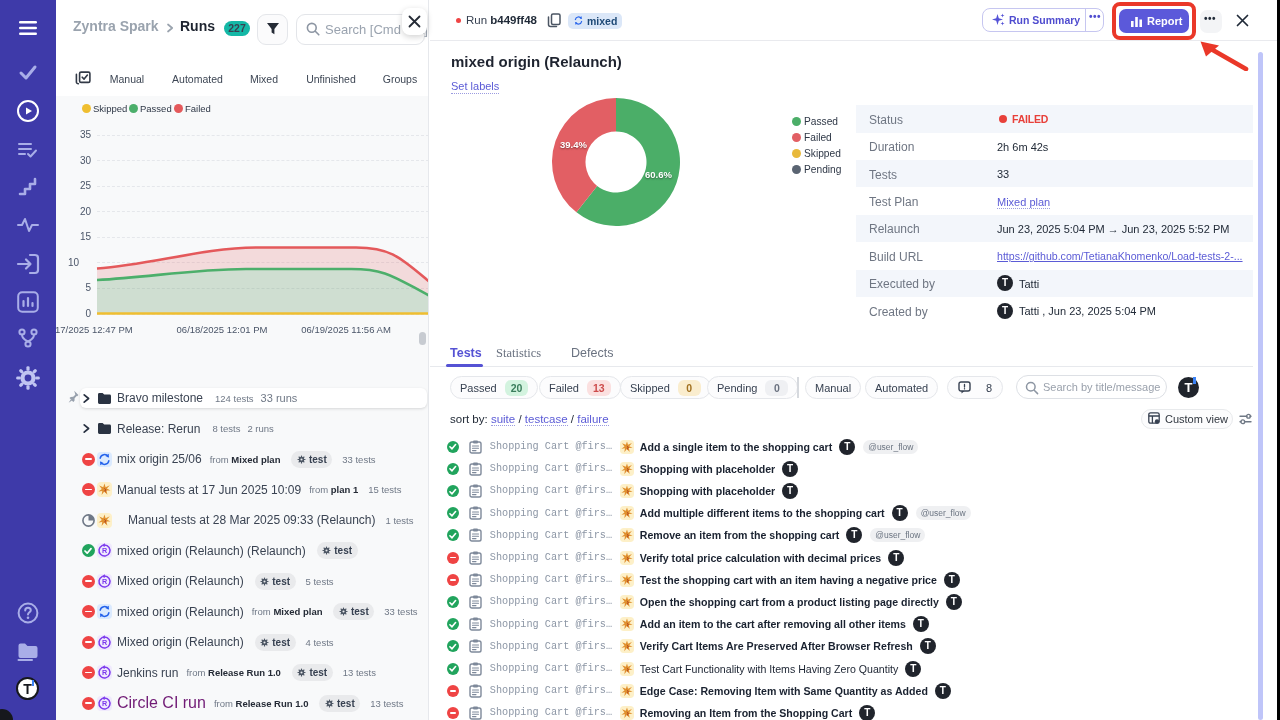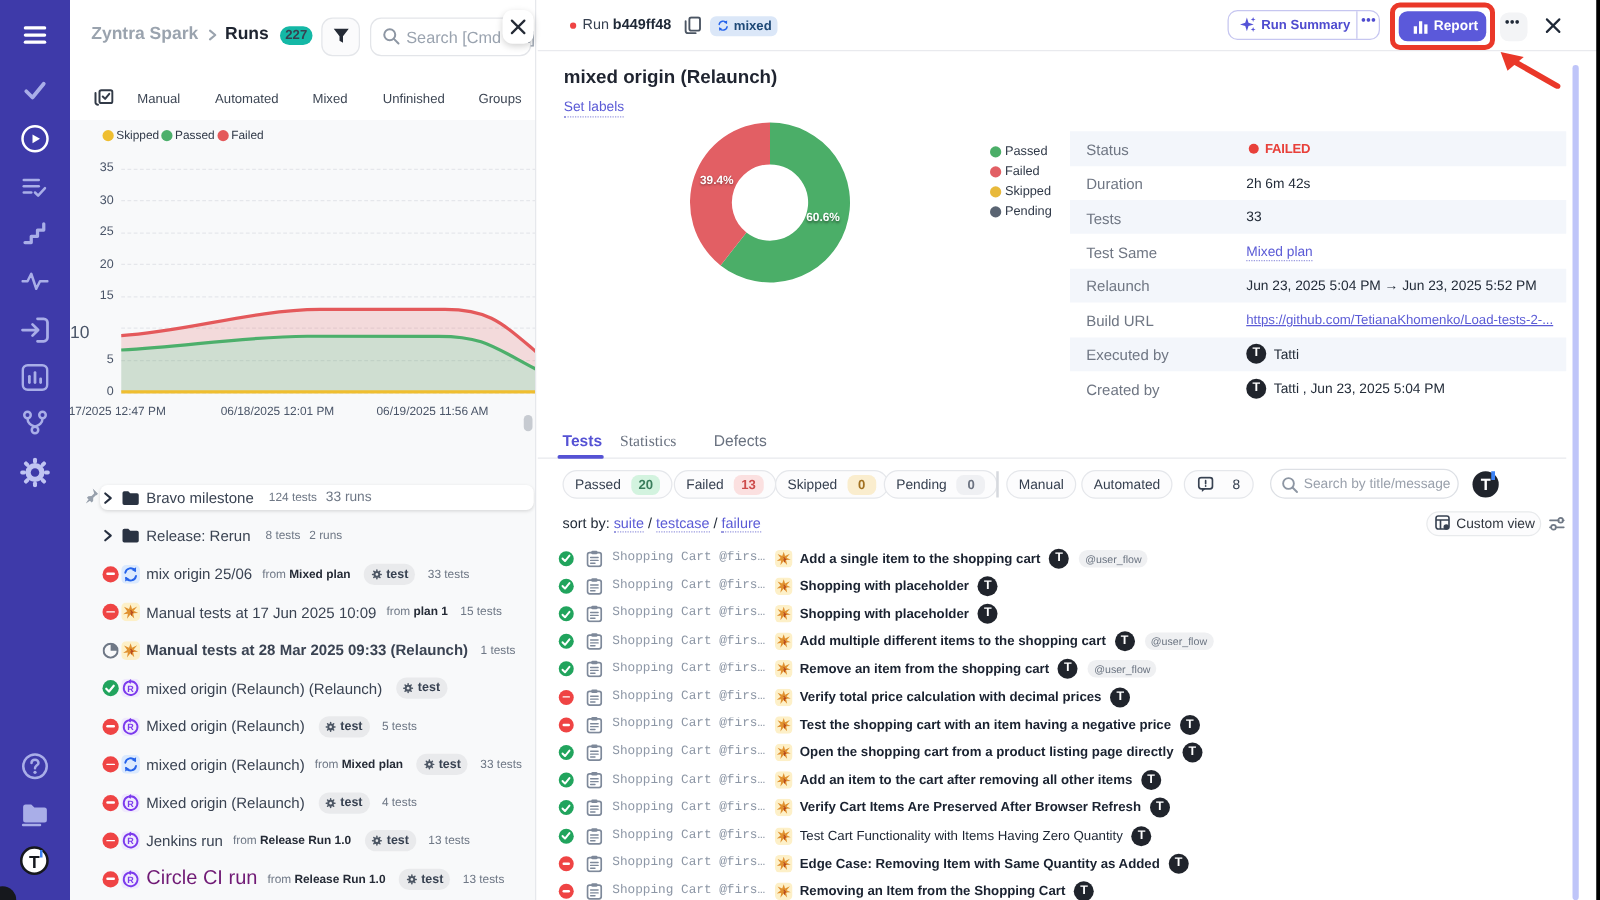--- a/index.html
+++ b/index.html
@@ -103,21 +103,21 @@
     <div style="position:absolute;left:26px;top:104px;width:9px;height:9px;border-radius:50%;background:#EFBE30;"></div>
     <div style="position:absolute;left:37px;top:103px;font-size:9.5px;color:#2F3847;line-height:11px;">Skipped</div>
     <div style="position:absolute;left:73px;top:104px;width:9px;height:9px;border-radius:50%;background:#4CAF6B;"></div>
     <div style="position:absolute;left:84px;top:103px;font-size:9.5px;color:#2F3847;line-height:11px;">Passed</div>
     <div style="position:absolute;left:118px;top:104px;width:9px;height:9px;border-radius:50%;background:#E4595B;"></div>
     <div style="position:absolute;left:129px;top:103px;font-size:9.5px;color:#2F3847;line-height:11px;">Failed</div>
     <div style="position:absolute;left:0px;top:308.0px;width:35px;text-align:right;font-size:10px;color:#4A5568;">0</div>
     <div style="position:absolute;left:41px;top:313.5px;width:332px;border-top:1px dashed #E5E7EB;"></div>
     <div style="position:absolute;left:0px;top:282.4px;width:35px;text-align:right;font-size:10px;color:#4A5568;">5</div>
     <div style="position:absolute;left:41px;top:287.9px;width:332px;border-top:1px dashed #E5E7EB;"></div>
-    <div style="position:absolute;left:0px;top:256.9px;width:35px;text-align:left;font-size:14px;color:#4A5568;">10</div>
+    <div style="position:absolute;left:0px;top:256.9px;width:35px;text-align:center;font-size:10px;color:#4A5568;">10</div>
     <div style="position:absolute;left:41px;top:262.4px;width:332px;border-top:1px dashed #E5E7EB;"></div>
     <div style="position:absolute;left:0px;top:231.3px;width:35px;text-align:right;font-size:10px;color:#4A5568;">15</div>
     <div style="position:absolute;left:41px;top:236.8px;width:332px;border-top:1px dashed #E5E7EB;"></div>
     <div style="position:absolute;left:0px;top:205.8px;width:35px;text-align:right;font-size:10px;color:#4A5568;">20</div>
     <div style="position:absolute;left:41px;top:211.3px;width:332px;border-top:1px dashed #E5E7EB;"></div>
     <div style="position:absolute;left:0px;top:180.2px;width:35px;text-align:right;font-size:10px;color:#4A5568;">25</div>
     <div style="position:absolute;left:41px;top:185.8px;width:332px;border-top:1px dashed #E5E7EB;"></div>
     <div style="position:absolute;left:0px;top:154.7px;width:35px;text-align:right;font-size:10px;color:#4A5568;">30</div>
     <div style="position:absolute;left:41px;top:160.2px;width:332px;border-top:1px dashed #E5E7EB;"></div>
     <div style="position:absolute;left:0px;top:129.2px;width:35px;text-align:right;font-size:10px;color:#4A5568;">35</div>
@@ -217,21 +217,21 @@
       <svg style="flex:none" width="13" height="13" viewBox="0 0 13 13">
         <circle cx="6.5" cy="6.5" r="5.6" stroke="#6F7886" stroke-width="1.6" fill="none"></circle>
         <path d="M6.5 0.9 A5.6 5.6 0 0 1 12.1 6.5 L6.5 6.5 Z" fill="#6F7886"></path>
       </svg>
       <span style="flex:none;width:2.5px;"></span>
       <svg style="flex:none" width="15" height="15" viewBox="0 0 15 15">
         <rect width="15" height="15" rx="4" fill="#FDF0C8"></rect>
         <path d="M7.5 1.5 L8.6 5.2 L12.8 3.2 L9.9 6.6 L13.5 8.4 L9.5 8.6 L10.4 12.8 L7.3 9.6 L4.6 13 L5.3 8.9 L1.5 9.4 L4.8 6.9 L2.2 3.4 L6.2 5.2 Z" fill="#E0912F"></path>
         <path d="M7.4 6.2 L9.2 8.2 L7.8 8.4 L8.4 10.4" stroke="#B5451D" stroke-width="0.9" fill="none"></path>
       </svg>
-      <span style="flex:none;font-size:12px;color:#3A4352;margin-left:5px;white-space:nowrap;font-weight:bold;">Manual tests at 28 Mar 2025 09:33 (Relaunch)</span>
+      <span style="flex:none;font-size:12px;color:#3A4352;margin-left:16px;white-space:nowrap;">Manual tests at 28 Mar 2025 09:33 (Relaunch)</span>
       <span style="flex:none;font-size:9.5px;color:#6F7886;margin-left:10px;white-space:nowrap;">1 tests</span>
     </div>
     <div style="position:absolute;left:11px;top:535.5px;width:358px;height:30px;display:flex;align-items:center;">
       <span style="flex:none;width:14.5px;"></span>
       <div style="flex:none;width:13px;height:13px;border-radius:50%;background:#21A45D;position:relative;">
         <svg style="position:absolute;left:2.5px;top:3px" width="8" height="8" viewBox="0 0 8 8">
           <path d="M1 4 L3.2 6.2 L7 1.6" fill="none" stroke="#fff" stroke-width="1.7" stroke-linecap="round" stroke-linejoin="round"></path>
         </svg>
       </div>
       <span style="flex:none;width:2.5px;"></span>
@@ -482,21 +482,21 @@
     <div style="position:absolute;left:374px;top:131.5px;font-size:10.2px;color:#2F3847;">Failed</div>
     <div style="position:absolute;left:362px;top:148.5px;width:9px;height:9px;border-radius:50%;background:#E8B93B;"></div>
     <div style="position:absolute;left:374px;top:147.5px;font-size:10.2px;color:#2F3847;">Skipped</div>
     <div style="position:absolute;left:362px;top:164.5px;width:9px;height:9px;border-radius:50%;background:#5A6472;"></div>
     <div style="position:absolute;left:374px;top:163.5px;font-size:10.2px;color:#2F3847;">Pending</div>
     <div style="position:absolute;left:426px;top:105.3px;width:397px;height:27.4px;background:#F3F6FB;"></div>
     <div style="position:absolute;left:439px;top:112.8px;font-size:12px;color:#6F7683;">Status</div>
     <div style="position:absolute;left:439px;top:140.2px;font-size:12px;color:#6F7683;">Duration</div>
     <div style="position:absolute;left:426px;top:160.1px;width:397px;height:27.4px;background:#F3F6FB;"></div>
     <div style="position:absolute;left:439px;top:167.6px;font-size:12px;color:#6F7683;">Tests</div>
-    <div style="position:absolute;left:439px;top:195.0px;font-size:12px;color:#6F7683;">Test Same</div>
+    <div style="position:absolute;left:439px;top:195.0px;font-size:12px;color:#6F7683;">Test Plan</div>
     <div style="position:absolute;left:426px;top:214.9px;width:397px;height:27.4px;background:#F3F6FB;"></div>
     <div style="position:absolute;left:439px;top:222.4px;font-size:12px;color:#6F7683;">Relaunch</div>
     <div style="position:absolute;left:439px;top:249.8px;font-size:12px;color:#6F7683;">Build URL</div>
     <div style="position:absolute;left:426px;top:269.7px;width:397px;height:27.4px;background:#F3F6FB;"></div>
     <div style="position:absolute;left:439px;top:277.2px;font-size:12px;color:#6F7683;">Executed by</div>
     <div style="position:absolute;left:439px;top:304.6px;font-size:12px;color:#6F7683;">Created by</div>
     <div style="position:absolute;left:569px;top:115.3px;width:8px;height:8px;border-radius:50%;background:#E8403A;"></div>
     <div style="position:absolute;left:582px;top:113.3px;font-size:10.5px;font-weight:bold;letter-spacing:-0.2px;color:#E8403A;">FAILED</div>
     <div style="position:absolute;left:567px;top:140.7px;font-size:11px;color:#222B38;white-space:nowrap;">2h 6m 42s</div>
     <div style="position:absolute;left:567px;top:168.1px;font-size:11px;color:#222B38;white-space:nowrap;">33</div>

